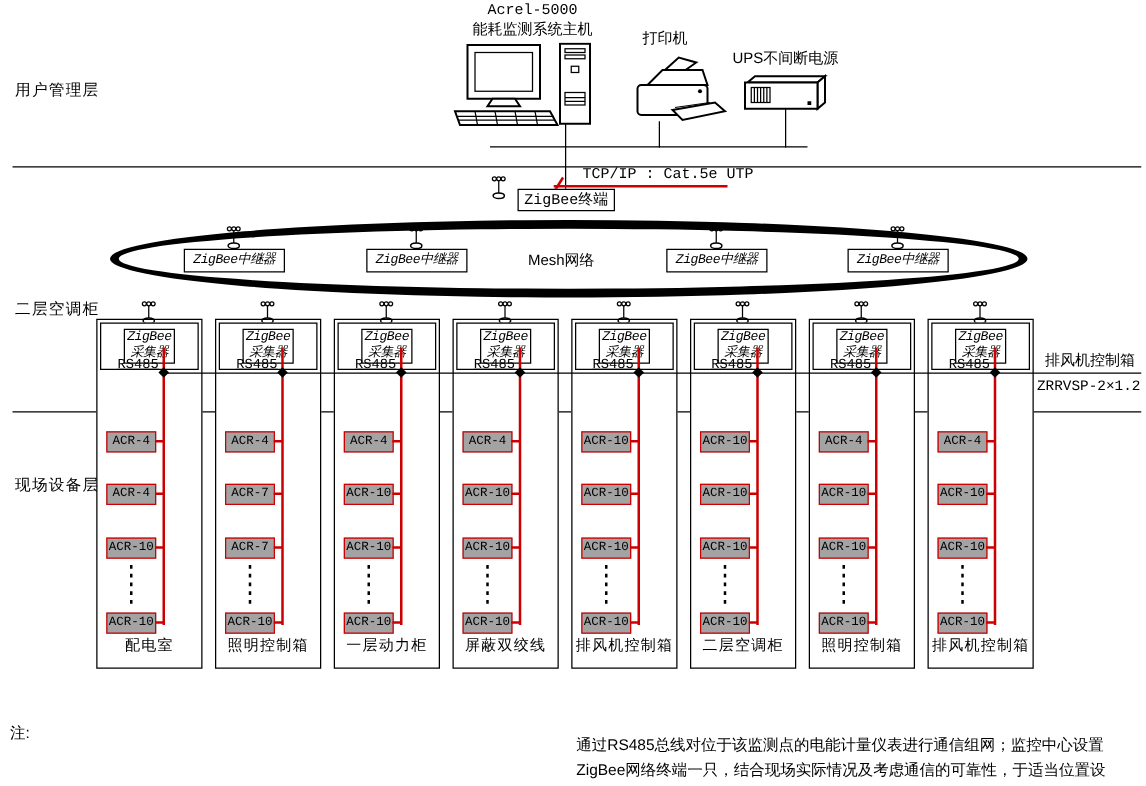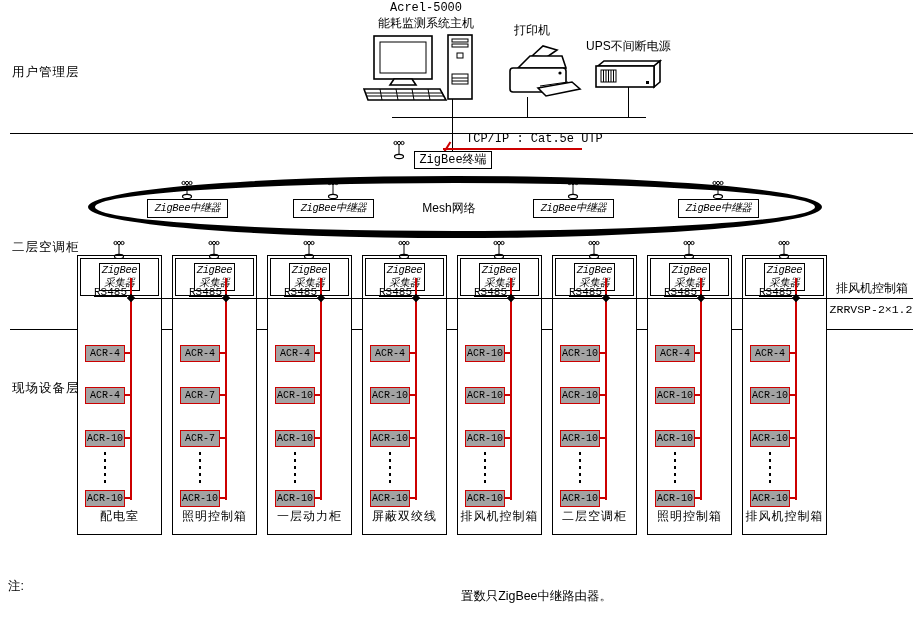--- a/index.html
+++ b/index.html
@@ -472,15 +472,15 @@
         <div class="meter mono" style="top: 250px;">ACR-10</div>
         <div class="stub" style="left: 47px; top: 257px;"></div>
       </div>
 </div>
 
   <div class="abs note" style="left:8px;top:536px;">
     <div>注:</div>
     
   </div>
   <div class="abs note" style="left:461px;top:546px;">
-    <div id="notes-right-lines"><div>置数只ZigBee中继路由器。</div></div>
+    <div id="notes-right-lines"><div>通过RS485总线对位于该监测点的电能计量仪表进行通信组网；监控中心设置</div><div>ZigBee网络终端一只，结合现场实际情况及考虑通信的可靠性，于适当位置设</div><div>置数只ZigBee中继路由器。</div></div>
   </div>
 </div>
 
 </body></html>

